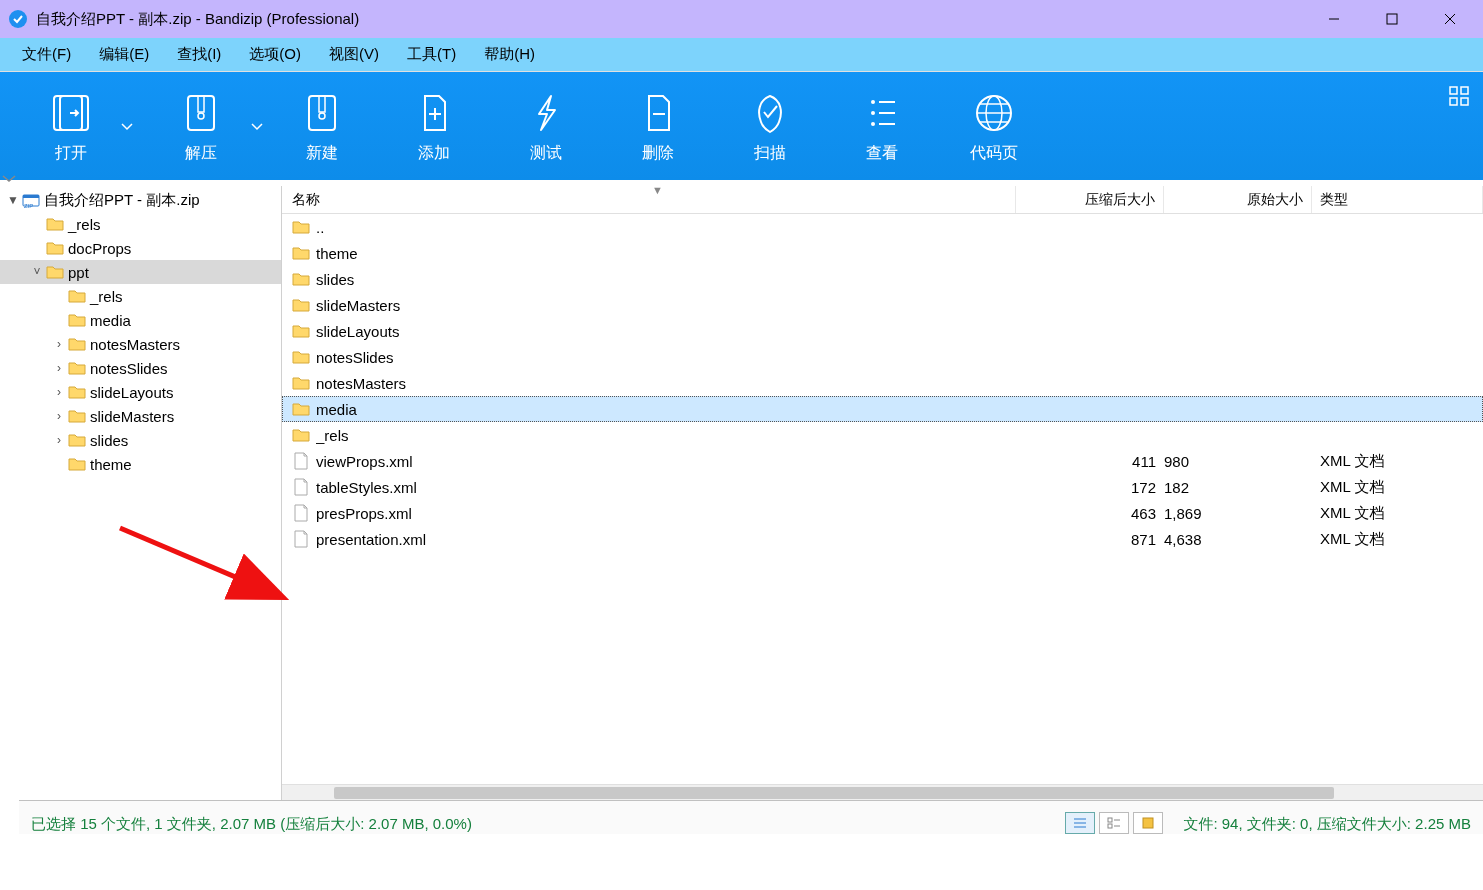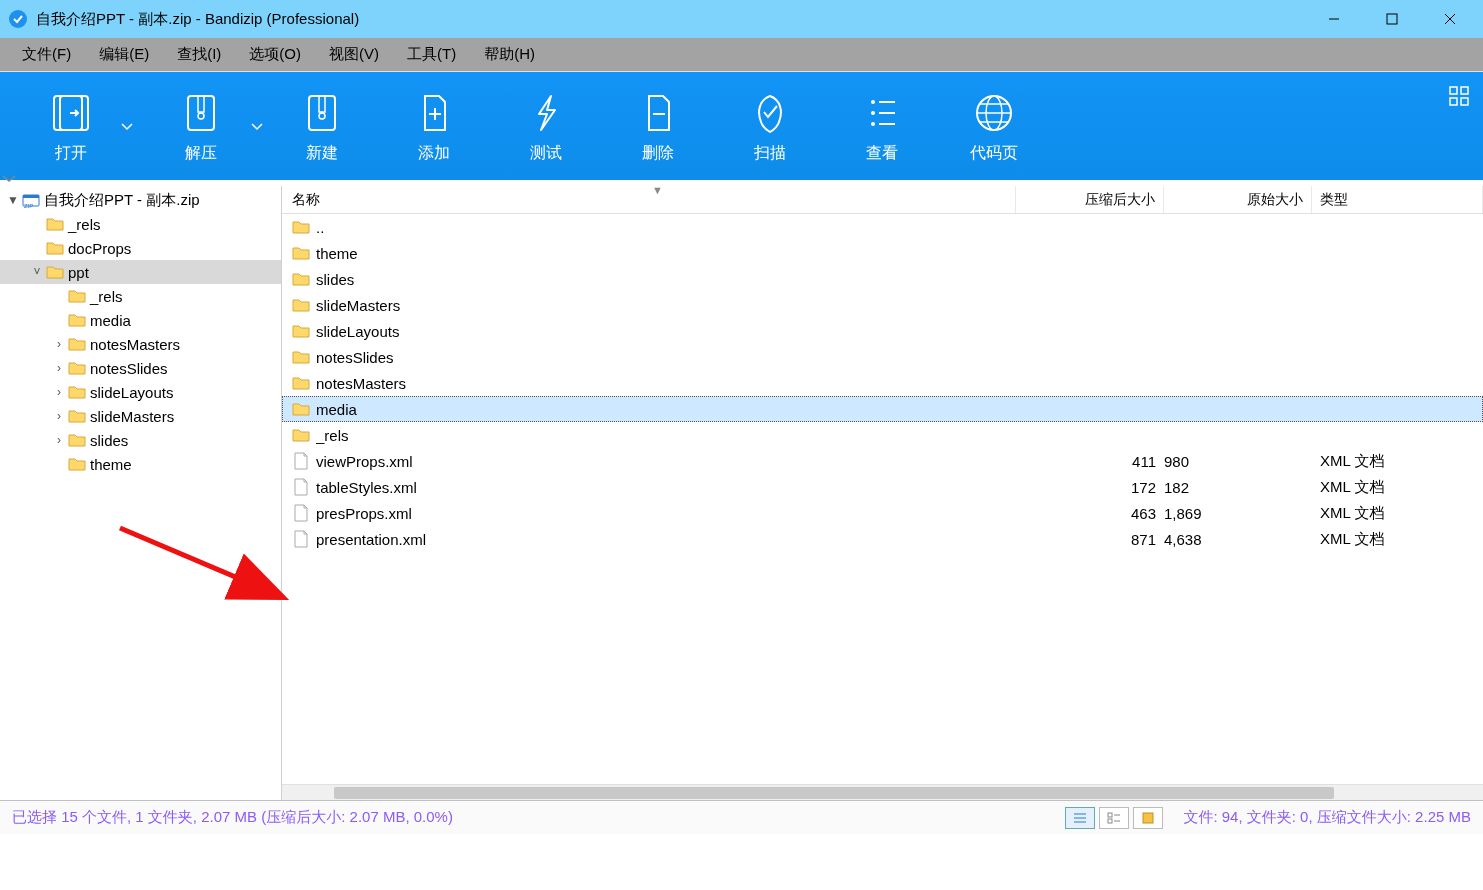--- a/index.html
+++ b/index.html
@@ -1,22 +1,22 @@
 <!DOCTYPE html>
 <html><head>
 <meta charset="utf-8">
 <style>
 * { margin: 0; padding: 0; box-sizing: border-box; font-family: "Microsoft YaHei", "Segoe UI", Arial, sans-serif; }
 body { width: 1483px; height: 890px; background: #fff; overflow: hidden; position: relative; }
-.titlebar { height: 38px; display: flex; align-items: center; padding: 0 4px 0 8px; background: #7dd3fc; }
+.titlebar { height: 38px; display: flex; align-items: center; padding: 0 4px 0 8px; background: #c4b5fd; }
 .titlebar .app-icon { width: 20px; height: 20px; margin-right: 8px; }
 .titlebar .title { font-size: 15px; color: #000; flex: 1; }
 .winctrl { display: flex; }
 .winctrl span { width: 58px; height: 38px; display: flex; align-items: center; justify-content: center; }
-.menubar { height: 34px; display: flex; align-items: center; padding: 0 8px; gap: 0; background: #a3a3a3; border-bottom: 1px solid #e0e0e0; }
+.menubar { height: 34px; display: flex; align-items: center; padding: 0 8px; gap: 0; background: #7dd3fc; border-bottom: 1px solid #e0e0e0; }
 .menuitem { font-size: 15px; color: #000; padding: 4px 14px; }
 .toolbar { height: 108px; background: linear-gradient(#1294f6, #0d8cea); display: flex; align-items: center; padding: 0 6px; position: relative; }
 .tbtn { width: 112px; height: 108px; display: flex; flex-direction: column; align-items: center; justify-content: center; color: #fff; position: relative; }
 .tbtn.wide { width: 130px; }
 .tbtn .ticon { height: 48px; display: flex; align-items: center; justify-content: center; }
 .tbtn .tlabel { font-size: 16px; margin-top: 6px; }
 .tbtn .dd { position: absolute; right: 2px; top: 48px; }
 .layout-toggle { position: absolute; right: 14px; top: 14px; }
 .body-area { display: flex; height: 614px; position: relative; }
 .tree { width: 282px; border-right: 1px solid #d0d0d0; overflow: auto; padding-top: 2px; }
@@ -36,21 +36,21 @@
 .rows { flex: 1; overflow: auto; }
 .row { display: flex; height: 26px; align-items: center; font-size: 15px; color: #000; padding-left: 10px; }
 .row.sel { background: #cde8ff; outline: 1px dotted #555; outline-offset: -1px; }
 .row .ricon { width: 18px; height: 18px; margin-right: 6px; flex-shrink: 0; }
 .row .rname { width: 700px; overflow: hidden; white-space: nowrap; }
 .row .rcomp { width: 148px; text-align: right; padding-right: 8px; }
 .row .rorig { width: 148px; padding-right: 8px; }
 .row .rtype { flex: 1; padding-left: 8px; }
 .hscroll { height: 16px; background: #f0f0f0; position: relative; border-top: 1px solid #e0e0e0; display: flex; }
 .hscroll .thumb { position: absolute; left: 52px; top: 2px; height: 12px; width: 1000px; background: #c8c8c8; border-radius: 2px; }
-.statusbar { height: 34px; border-top: 1px solid #c0c0c0; display: flex; align-items: center; padding: 0 12px; font-size: 15px; color: #8b5cf6; background: #fafafa; }
+.statusbar { height: 34px; border-top: 1px solid #c0c0c0; display: flex; align-items: flex-end; padding: 0 12px; font-size: 15px; color: #15803d; background: #fafafa; margin-left: 19px; }
 .statusbar .left { flex: 1; }
 .statusbar .viewbtns { display: flex; gap: 4px; margin-right: 20px; }
 .statusbar .viewbtns .vbtn { width: 30px; height: 22px; border: 1px solid #bbb; background: #fff; display: flex; align-items: center; justify-content: center; }
 .statusbar .viewbtns .vbtn.active { background: #e4f0fb; border-color: #6aa; }
 .arrow { position: absolute; left: 110px; top: 332px; z-index: 50; pointer-events: none; }
 svg { display: block; }
 </style>
 </head>
 <body>
 

